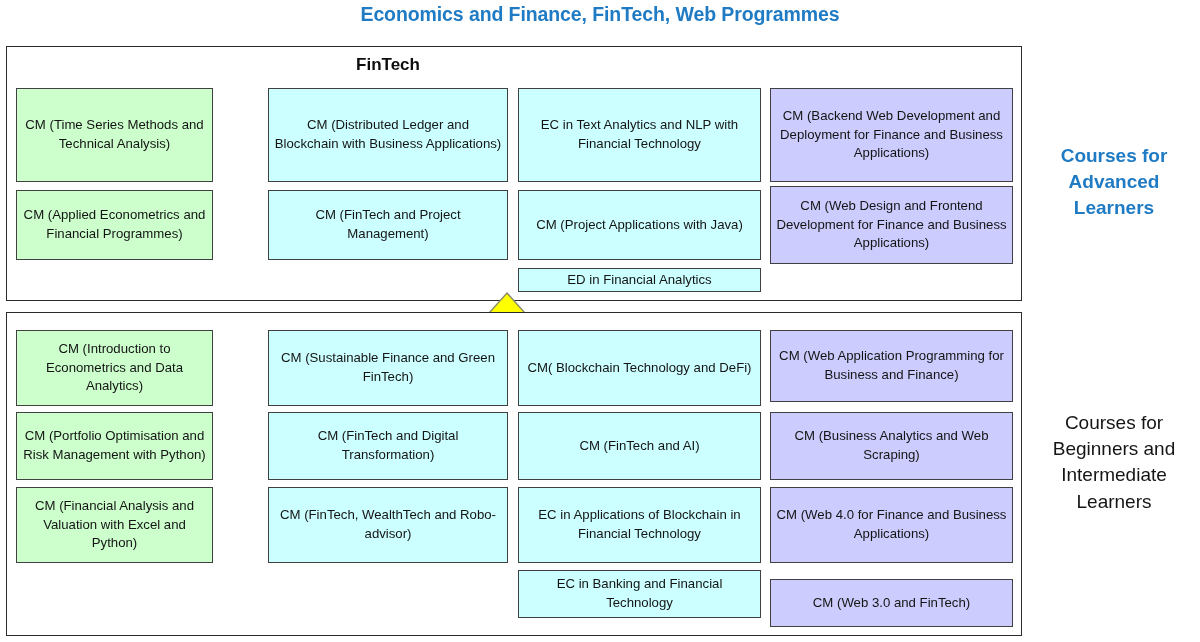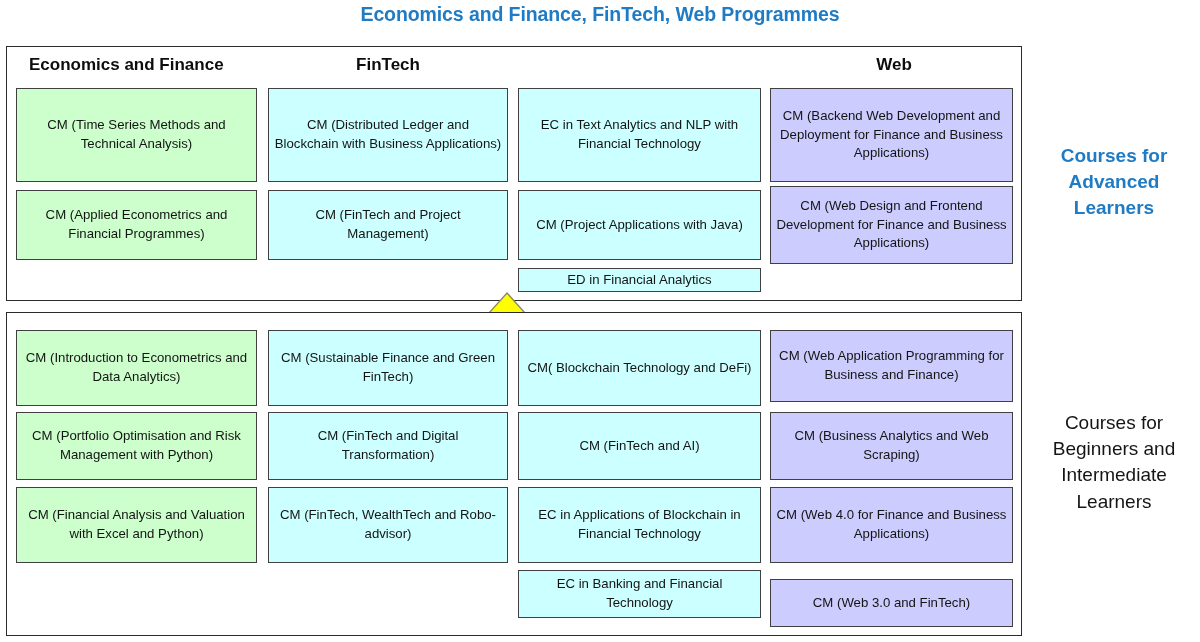--- a/index.html
+++ b/index.html
@@ -59,21 +59,21 @@
     font-size: 13.2px;
     line-height: 1.42;
     color: #141414;
     padding: 2px 5px;
   }
   .c-green  { background: #CCFFCC; }
   .c-cyan   { background: #CCFFFF; }
   .c-purple { background: #CCCCFF; }
 
   
-  .col1 { left: 16px;  width: 241px; }
+  .col1 { left: 16px;  width: 197px; }
   .col2 { left: 268px; width: 240px; }
   .col3 { left: 518px; width: 243px; }
   .col4 { left: 770px; width: 243px; }
 
   
   .side-label {
     position: absolute;
     width: 168px;
     text-align: center;
     font-size: 19px;
@@ -95,23 +95,21 @@
     left: 487px; top: 291px;
     width: 40px; height: 44px;
   }
 </style>
 </head>
 <body>
 
 <div class="title">Economics and Finance, FinTech, Web Programmes</div>
 
 <div class="panel" id="panel-advanced">
-  <div class="col-header" id="hdr-econ">Economics and Finance</div>
   <div class="col-header" id="hdr-fin">FinTech</div>
-  <div class="col-header" id="hdr-web">Web</div>
 </div>
 
 <div class="course c-green col1" style="top:88px;height:94px;">CM (Time Series Methods and Technical Analysis)</div>
 <div class="course c-green col1" style="top:190px;height:70px;">CM (Applied Econometrics and Financial Programmes)</div>
 
 <div class="course c-cyan col2" style="top:88px;height:94px;">CM (Distributed Ledger and Blockchain with Business Applications)</div>
 <div class="course c-cyan col2" style="top:190px;height:70px;">CM (FinTech and Project Management)</div>
 
 <div class="course c-cyan col3" style="top:88px;height:94px;">EC in Text Analytics and NLP with Financial Technology</div>
 <div class="course c-cyan col3" style="top:190px;height:70px;">CM (Project Applications with Java)</div>

